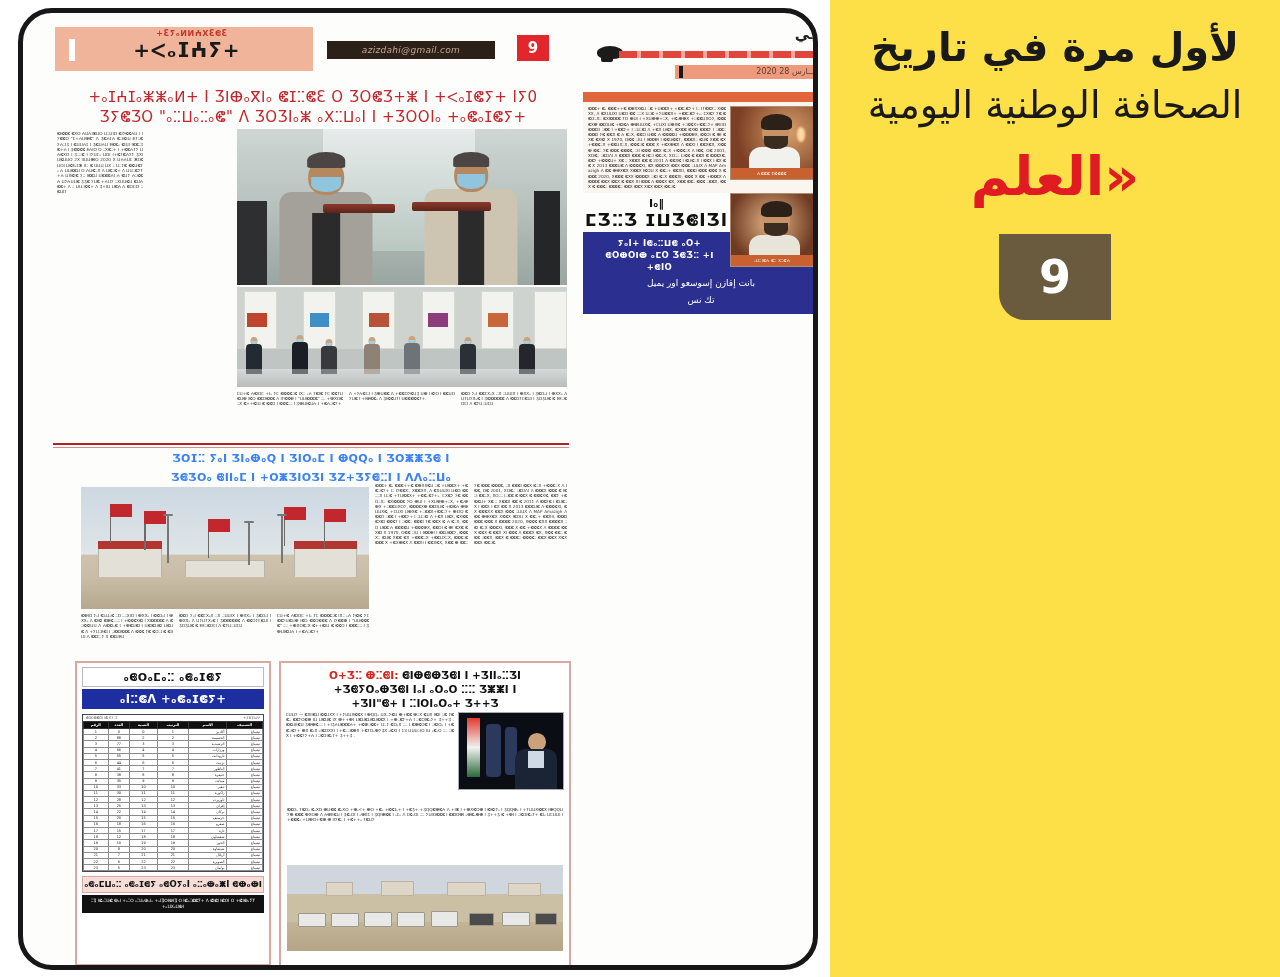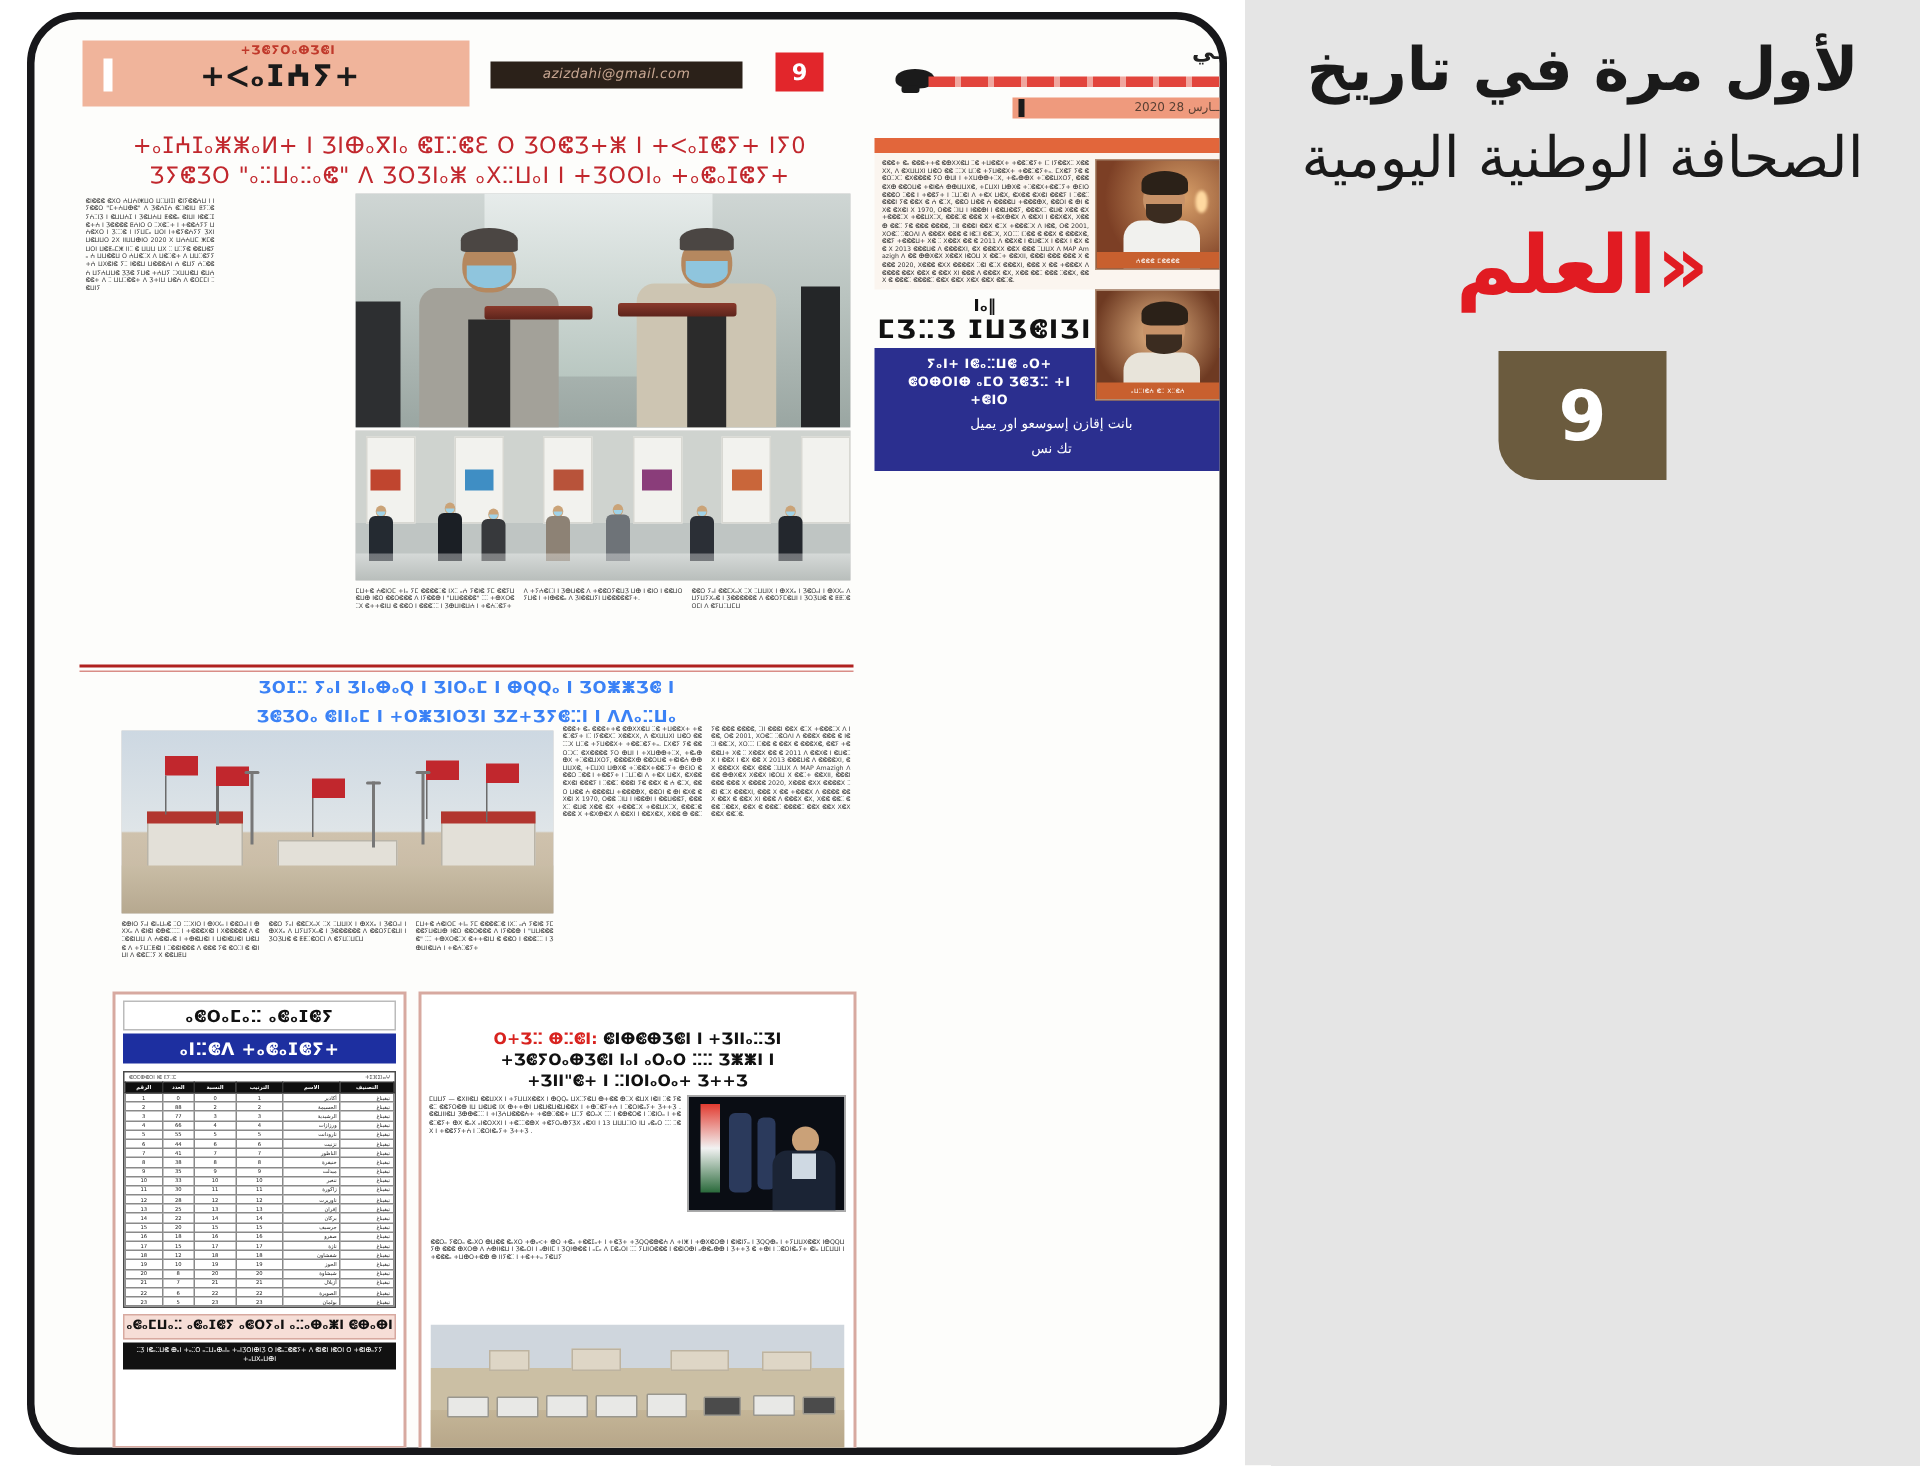--- a/index.html
+++ b/index.html
@@ -156,21 +156,21 @@
   table.mini td { font-size:3.5px; color:#222; padding:.6px 1px; border:.4px solid #8a8a8a; text-align:center; }
   table.mini td.nm { text-align:right; padding-right:2px; }
   .tbl-foot1 { margin:4px 5px 0 5px; background:#f6ded7; border:1px solid #d7a9a0;
      text-align:center; font-size:8.5px; font-weight:900; color:#111; line-height:11px; padding:2px 0;}
   .tbl-foot2 { margin:2px 5px 4px 5px; background:#111; color:#fff; font-size:4.4px;
      line-height:6px; text-align:center; padding:3px 2px; }
 
   
   .mod-mid { position:absolute; left:256px; top:648px; width:292px; height:308px;
      border:2px solid #d7a9a0; background:#fff; }
-  .hl-mid { padding:23px 4px 2px; text-align:center; font-weight:900; font-size:10.5px; line-height:14px; color:#111; }
+  .hl-mid { padding:5px 4px 2px; text-align:center; font-weight:900; font-size:10.5px; line-height:14px; color:#111; }
   .hl-mid .red { color:#d8231f; }
   .mid-body { display:flex; gap:4px; padding:0 5px; }
   .mid-txt { flex:1; font-size:4.2px; line-height:5.2px; color:#333; text-align:justify;
      overflow:hidden; word-break:break-all; height:92px; }
   .photo-tv { width:106px; height:78px; position:relative; overflow:hidden; border:1px solid #aaa; }
   .tv-bg{position:absolute;inset:0;background:#0a0d14;}
   .tv-flagM{position:absolute;left:8%;top:6%;width:12%;height:78%;background:linear-gradient(180deg,#e23b30,#f2f2f2 50%,#2a6a3b);}
   .tv-col{position:absolute;background:#2b3a5c;border-radius:4px;}
   .tv-man-h{position:absolute;right:16%;top:26%;width:18%;height:24%;border-radius:50%;background:#caa178;}
   .tv-man-b{position:absolute;right:6%;top:48%;width:40%;height:52%;background:#1b2435;border-radius:10px 10px 0 0;}
@@ -208,21 +208,21 @@
 
   .rc-blue { background:#2b2f8f; color:#fff; padding:5px 6px 7px; text-align:center; }
   .rc-blue .l1 { font-size:8.5px; font-weight:900; line-height:12px; letter-spacing:.4px; }
   .rc-blue .ar { font-size:9px; margin-top:4px; line-height:13px; }
   .rc-logo { text-align:center; padding:4px 0 2px; }
   .rc-logo .small { font-size:11px; font-weight:900; color:#111; line-height:13px; }
   .rc-logo .big { font-size:17px; font-weight:900; color:#111; letter-spacing:1px; line-height:20px; }
 
   
   .promo { position:absolute; left:830px; top:0; width:450px; height:977px;
-     background:#e5e5e5; display:flex; flex-direction:column; align-items:center;
+     background:#fde047; display:flex; flex-direction:column; align-items:center;
      justify-content:flex-start; padding-top:18px; }
   .promo-l1 { font-size:40px; font-weight:900; color:#1a1a1a; line-height:58px;
      direction:rtl; text-align:center; letter-spacing:0; white-space:nowrap; }
   .promo-l2 { font-size:38px; font-weight:400; color:#1a1a1a; line-height:58px;
      direction:rtl; text-align:center; white-space:nowrap; }
   .promo-red { font-size:54px; font-weight:900; color:#e11b22; line-height:86px;
      direction:rtl; text-align:center; white-space:nowrap; }
   .promo-red.r2 { font-size:52px; }
   .promo-red.r3 { font-size:46px; }
   .promo-badge { margin-top:14px; width:112px; height:86px; background:#6b5b3e;
@@ -233,21 +233,21 @@
 <body>
 
 <div id="root">
 
   <div class="np-page">
     <div class="np-inner">
 
       <div class="masthead">
         <div class="mast-box">
           <div class="mast-bar"></div>
-          <div class="mast-tiny">+ƷⵞⵢOₒⴲƷⵞI</div>
+          <div class="mast-tiny">+ƐⵢₒⵍⵍⵄⵝƐⵞƐ</div>
           <div class="mast-word">+ⵦₒⵊⵄⵢ+</div>
         </div>
         <div class="mail-box">
           <span class="mail-txt">azizdahi@gmail.com</span>
         </div>
         <div class="page-num-sm">9</div>
       </div>
 
       <div class="edge-mast">
         <div class="edge-dot"></div>

